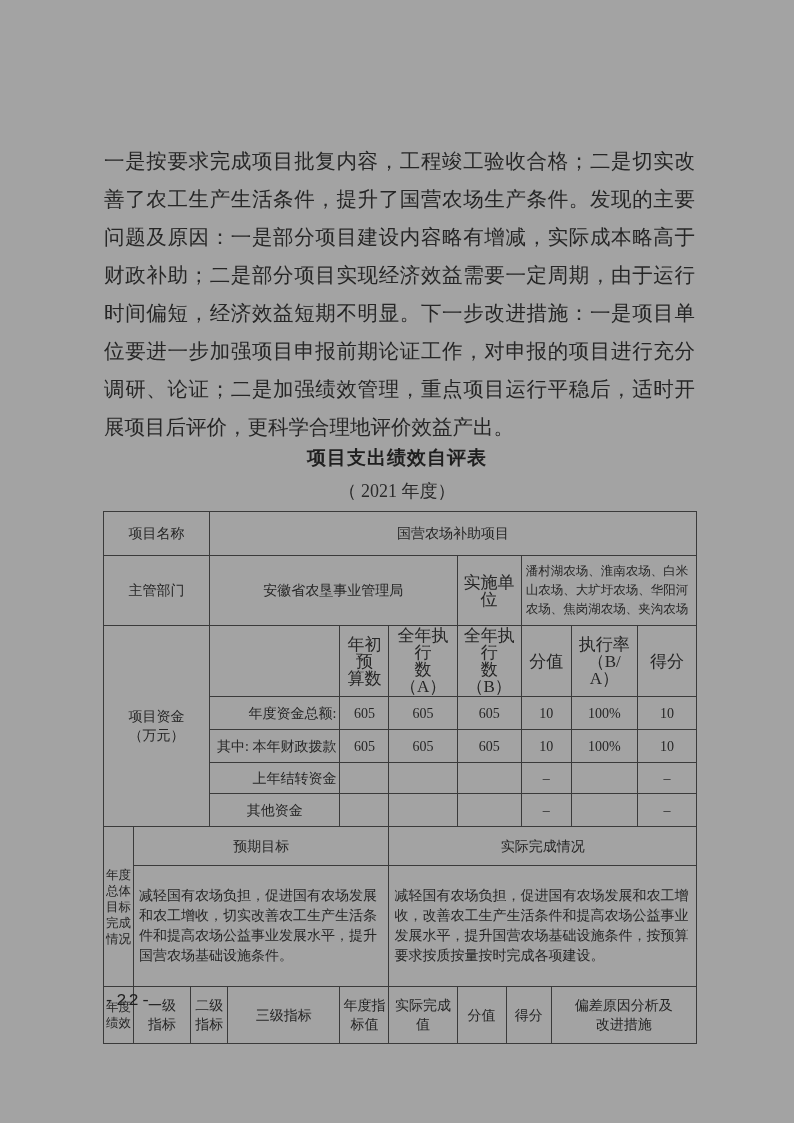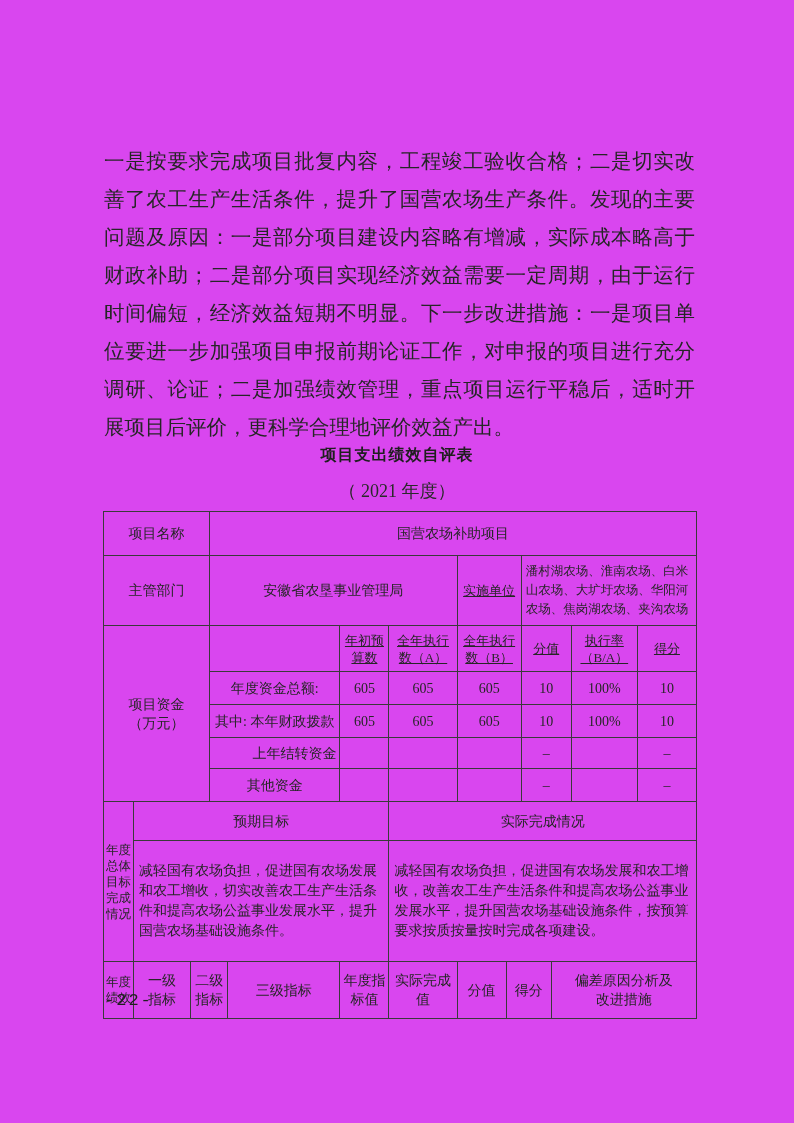--- a/index.html
+++ b/index.html
@@ -2,59 +2,59 @@
 <html lang="zh"><head>
 <meta charset="utf-8">
 <style>
   * { margin:0; padding:0; box-sizing:border-box; }
   html,body { background:#ffffff; }
   body {
     width:794px; height:1123px; overflow:hidden;
     font-family:"Liberation Serif","DejaVu Serif",serif;
     color:#222222;
   }
-  .page { position:relative; width:794px; height:1123px; background:#d946ef; }
+  .page { position:relative; width:794px; height:1123px; background:#a3a3a3; }
 
   .body-text {
     position:absolute; left:104px; top:142px; width:591px;
     font-size:20.5px; line-height:38px;
     text-align:justify; text-justify:inter-character;
     color:#262626;
   }
 
   .doc-title {
     position:absolute; left:0; top:445px; width:794px;
-    text-align:center; font-size:16px; font-weight:bold;
+    text-align:center; font-size:19px; font-weight:bold;
     font-family:"Liberation Sans","DejaVu Sans",sans-serif;
     color:#1f1f1f; letter-spacing:1px;
   }
   .doc-subtitle {
     position:absolute; left:0; top:479px; width:794px;
     text-align:center; font-size:18px; color:#2a2a2a;
   }
 
   .tablewrap { position:absolute; left:103px; top:511px; width:632px; }
   table { border-collapse:collapse; table-layout:fixed; width:594px; }
   .tablewrap table + table { margin-top:-1px; }
   td {
     border:1px solid #3a3a3a;
     padding:1px 3px;
     text-align:center; vertical-align:middle;
     font-size:14px; line-height:19px; color:#262626;
     overflow:hidden; word-break:break-all;
   }
   .pre { white-space:pre-line; }
-  .fs13 { font-size:13px; line-height:17px;text-decoration:underline; }
+  .fs13 { font-size:17px; line-height:17px; }
   .farms { font-size:12.5px; line-height:19px; text-align:left; padding:2px 4px; }
   .goal {
     text-align:left; vertical-align:middle;
     font-size:14px; line-height:20px; padding:20px 5px;
   }
   .vlabel { font-size:12.5px; line-height:16px; padding:1px 2px; }
-  .al { text-align:center; }
+  .al { text-align:right; }
   .ar { text-align:right; }
 
   .page-number {
     position:absolute; left:104px; top:991px; width:591px;
     text-align:left; font-size:17px; letter-spacing:2px; color:#1f1f1f;
     font-family:"Liberation Mono","DejaVu Sans Mono",monospace;
   }
 </style>
 </head>
 <body>

